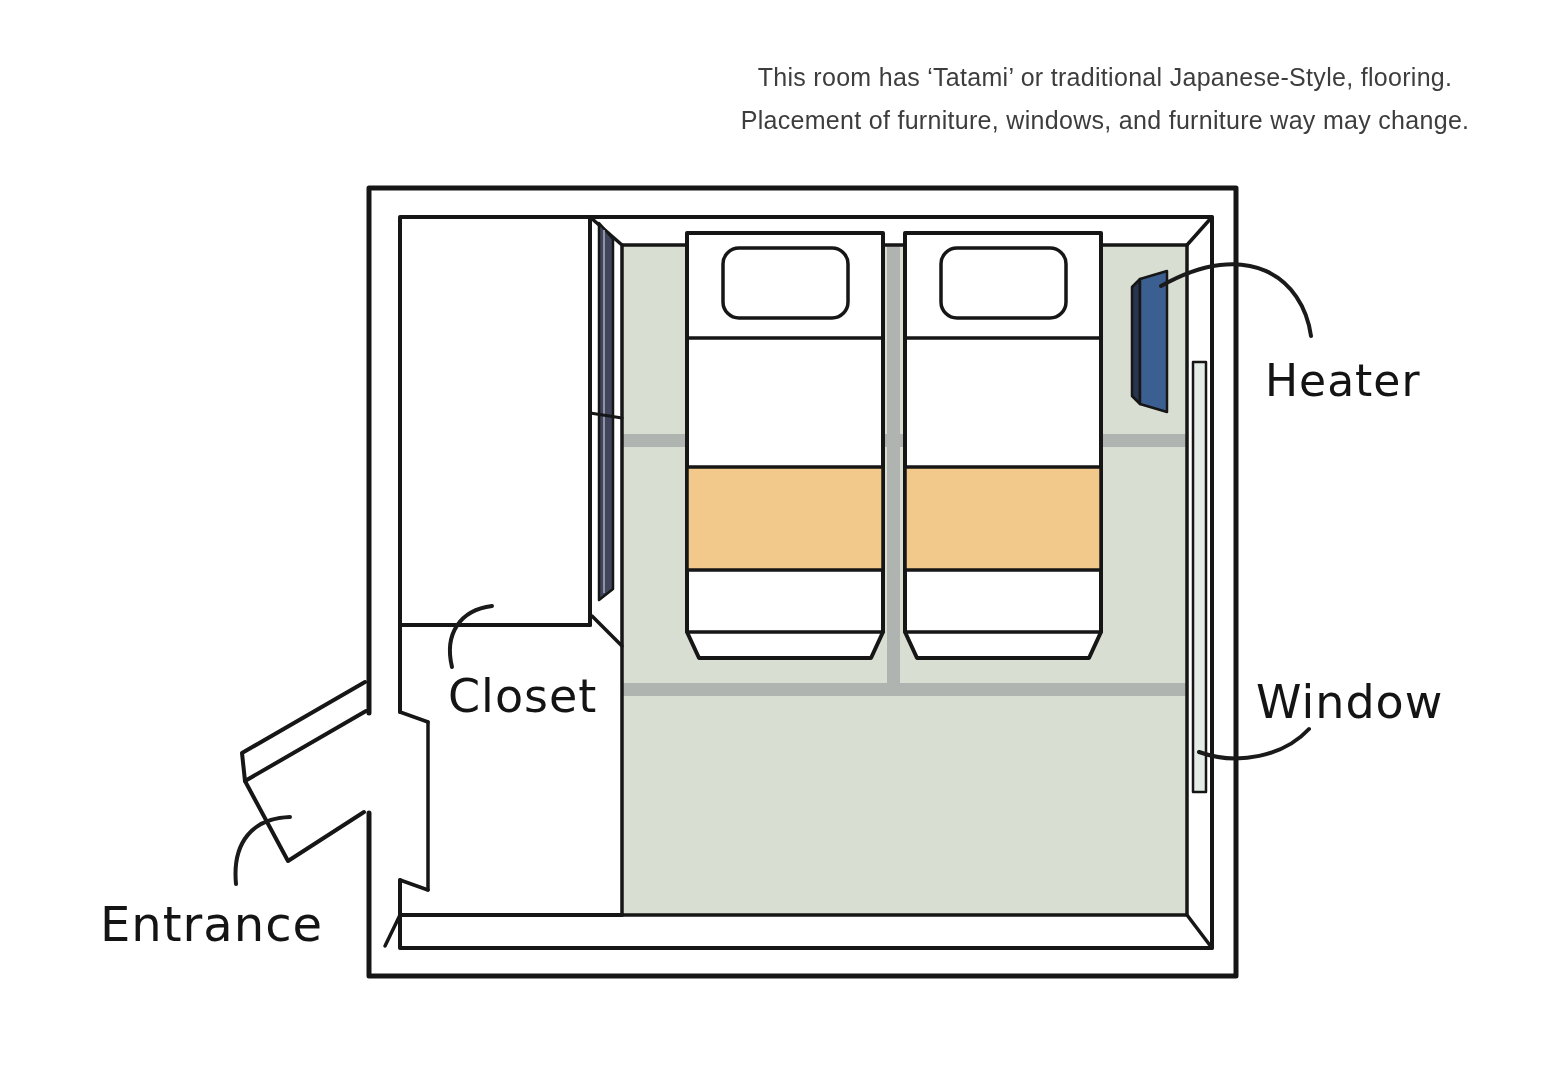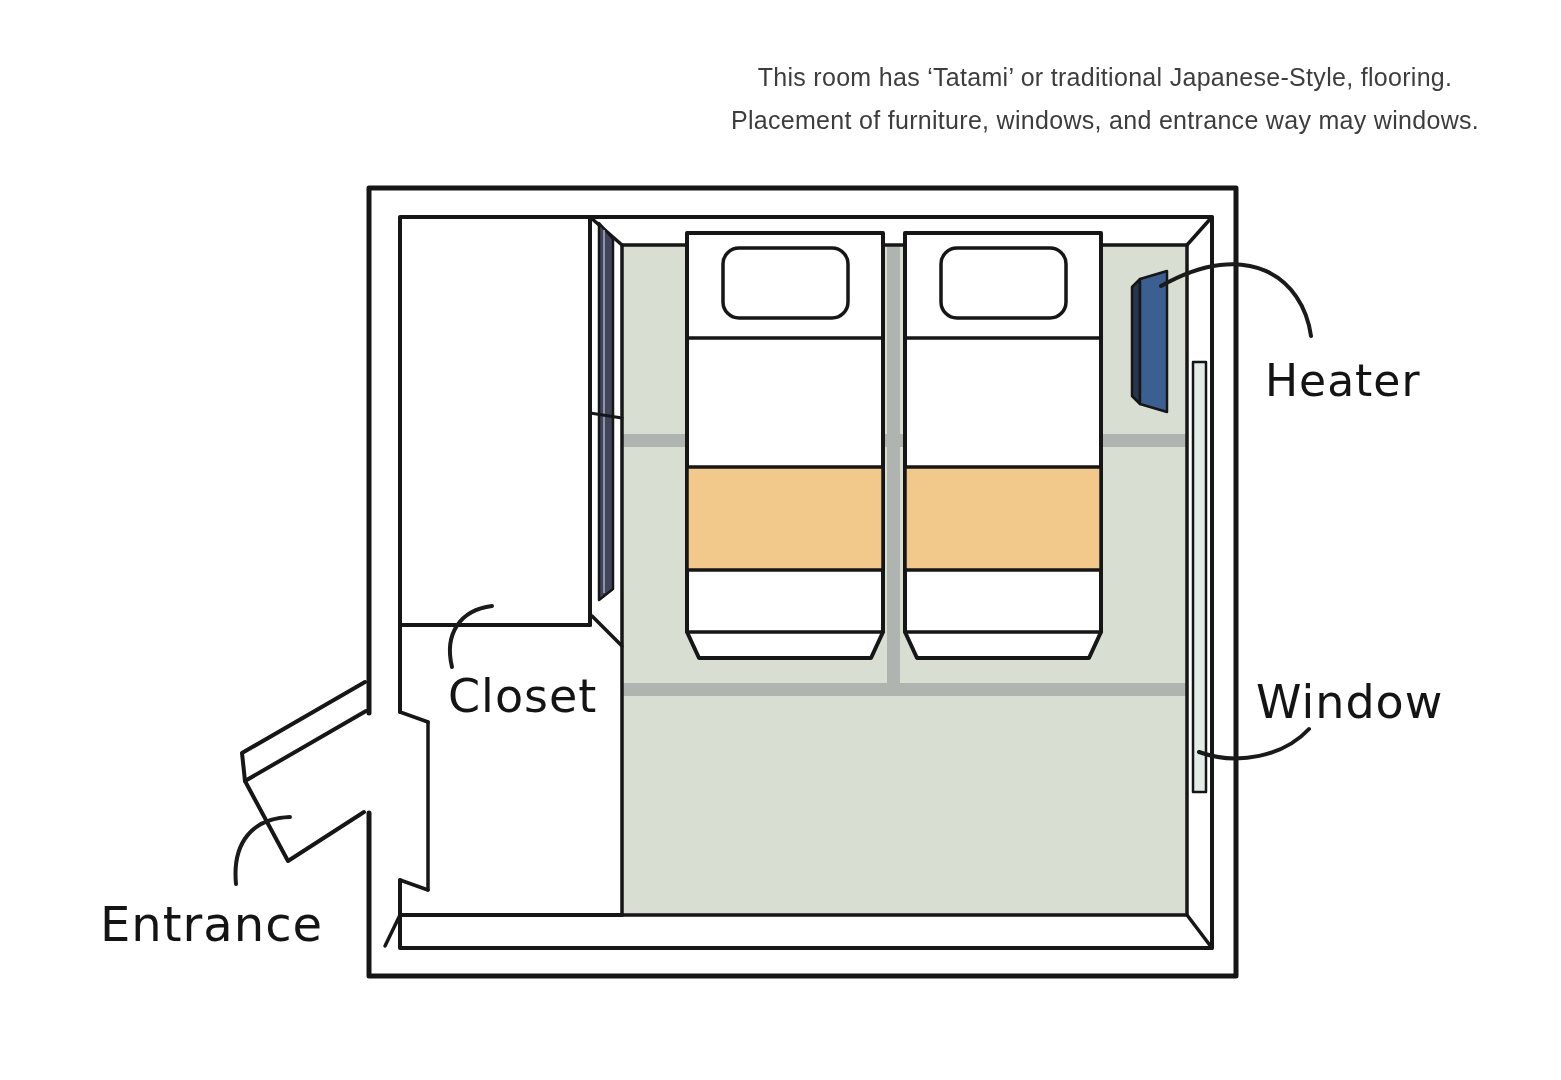--- a/index.html
+++ b/index.html
@@ -20,21 +20,21 @@
   .label-sm{font-size:44px;}
   .label-lg{font-size:48px;}
 </style>
 </head>
 <body>
 
 <div id="stage">
 
   <div id="hdr">
     <div>This room has ‘Tatami’ or traditional Japanese-Style, flooring.</div>
-    <div>Placement of furniture, windows, and entrance way may windows.</div>
+    <div>Placement of furniture, windows, and furniture way may change.</div>
   </div>
 
   <svg width="1561" height="1080" viewBox="0 0 1561 1080">
 
     <path class="ln w5" d="M369,713 L369,188 L1236,188 L1236,976 L369,976 L369,813"></path>
     <path class="ln w4" d="M400,712 L400,217 L1212,217 L1212,948 L400,948 L400,880"></path>
 
     <rect x="622" y="245" width="565" height="670" fill="#d9ded3"></rect>
     <rect x="622" y="434" width="565" height="13" fill="#b0b4b1"></rect>
     <rect x="622" y="683" width="565" height="13" fill="#b0b4b1"></rect>

